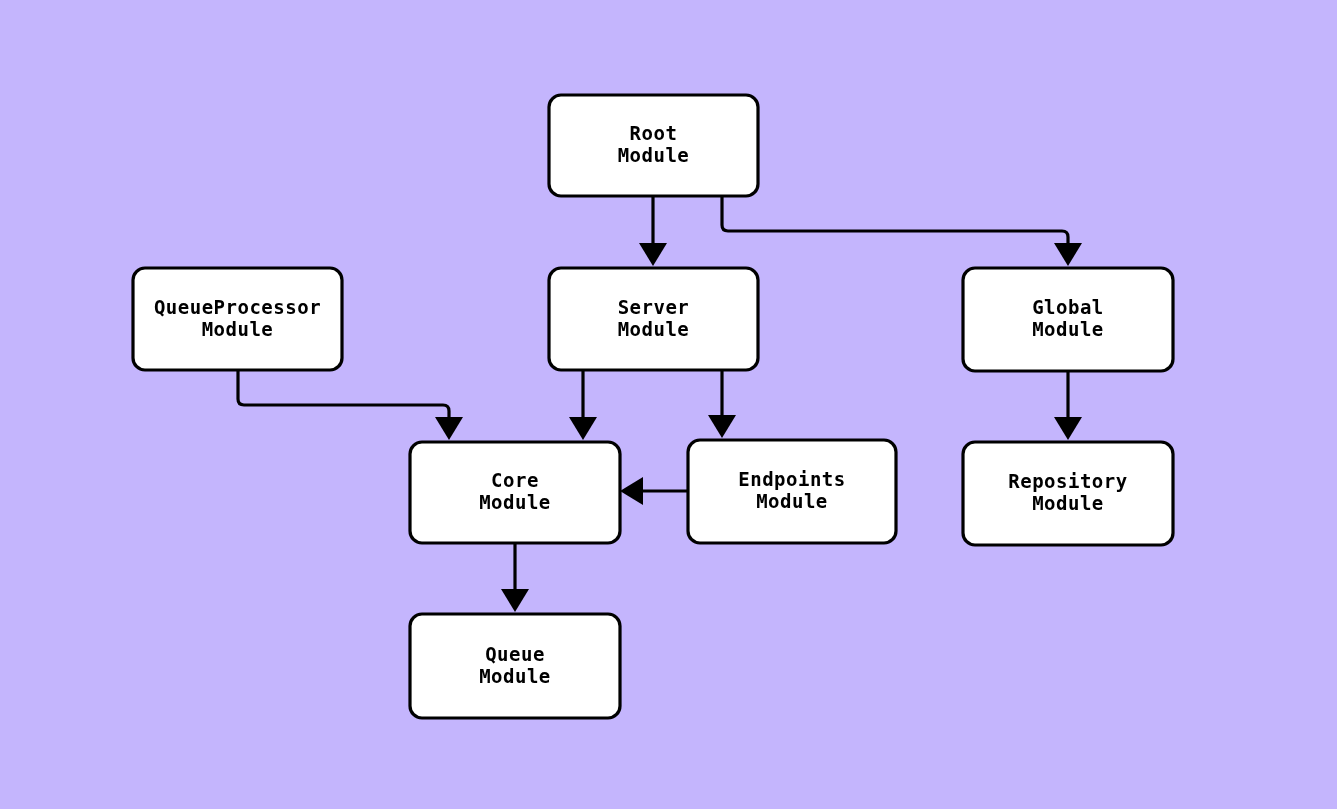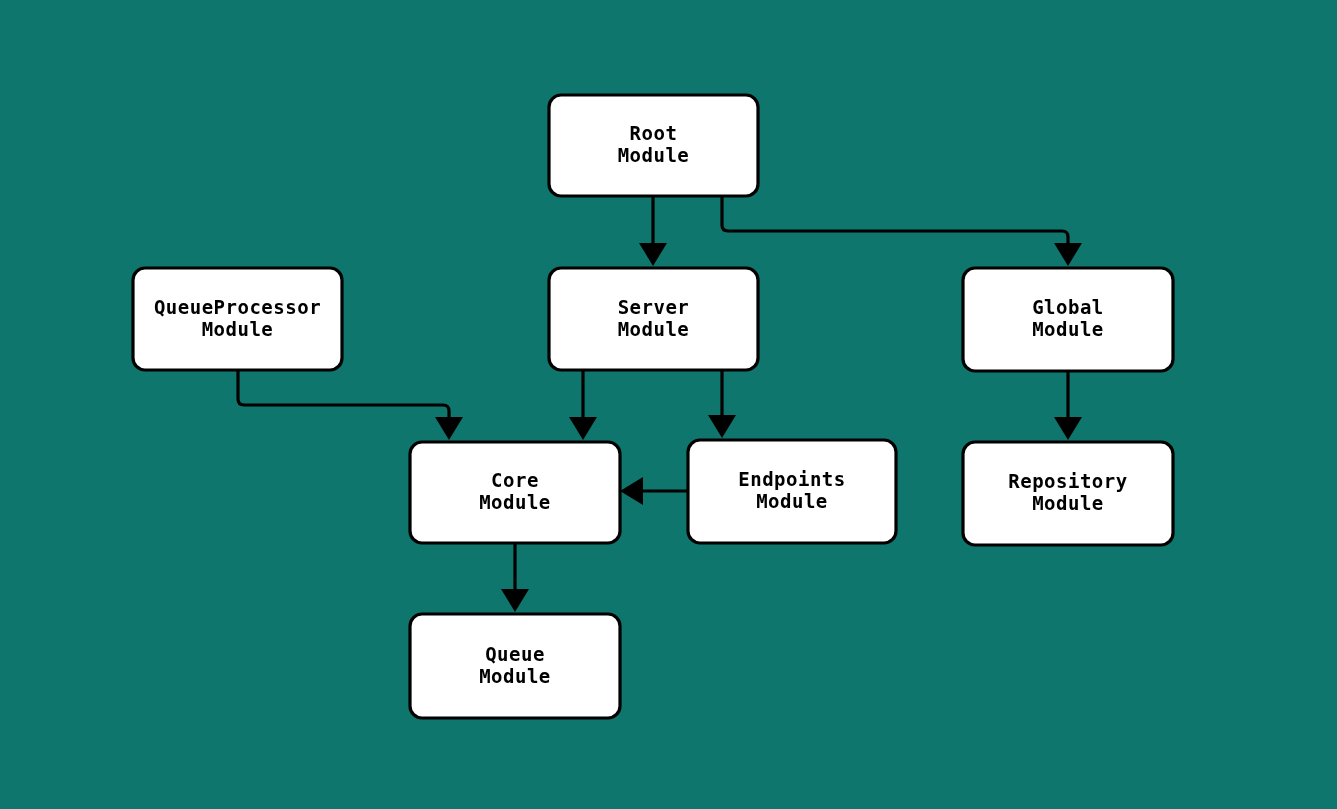--- a/index.html
+++ b/index.html
@@ -4,21 +4,21 @@
 <style>
   html, body {
     margin: 0;
     padding: 0;
     background: #ffffff;
   }
   #diagram-root {
     position: relative;
     width: 1337px;
     height: 809px;
-    background: #0f766e;
+    background: #c4b5fd;
     overflow: hidden;
     font-family: "DejaVu Sans Mono", "Liberation Mono", monospace;
   }
   #diagram-svg {
     display: block;
     width: 1337px;
     height: 809px;
   }
   .node-box {
     fill: #ffffff;

